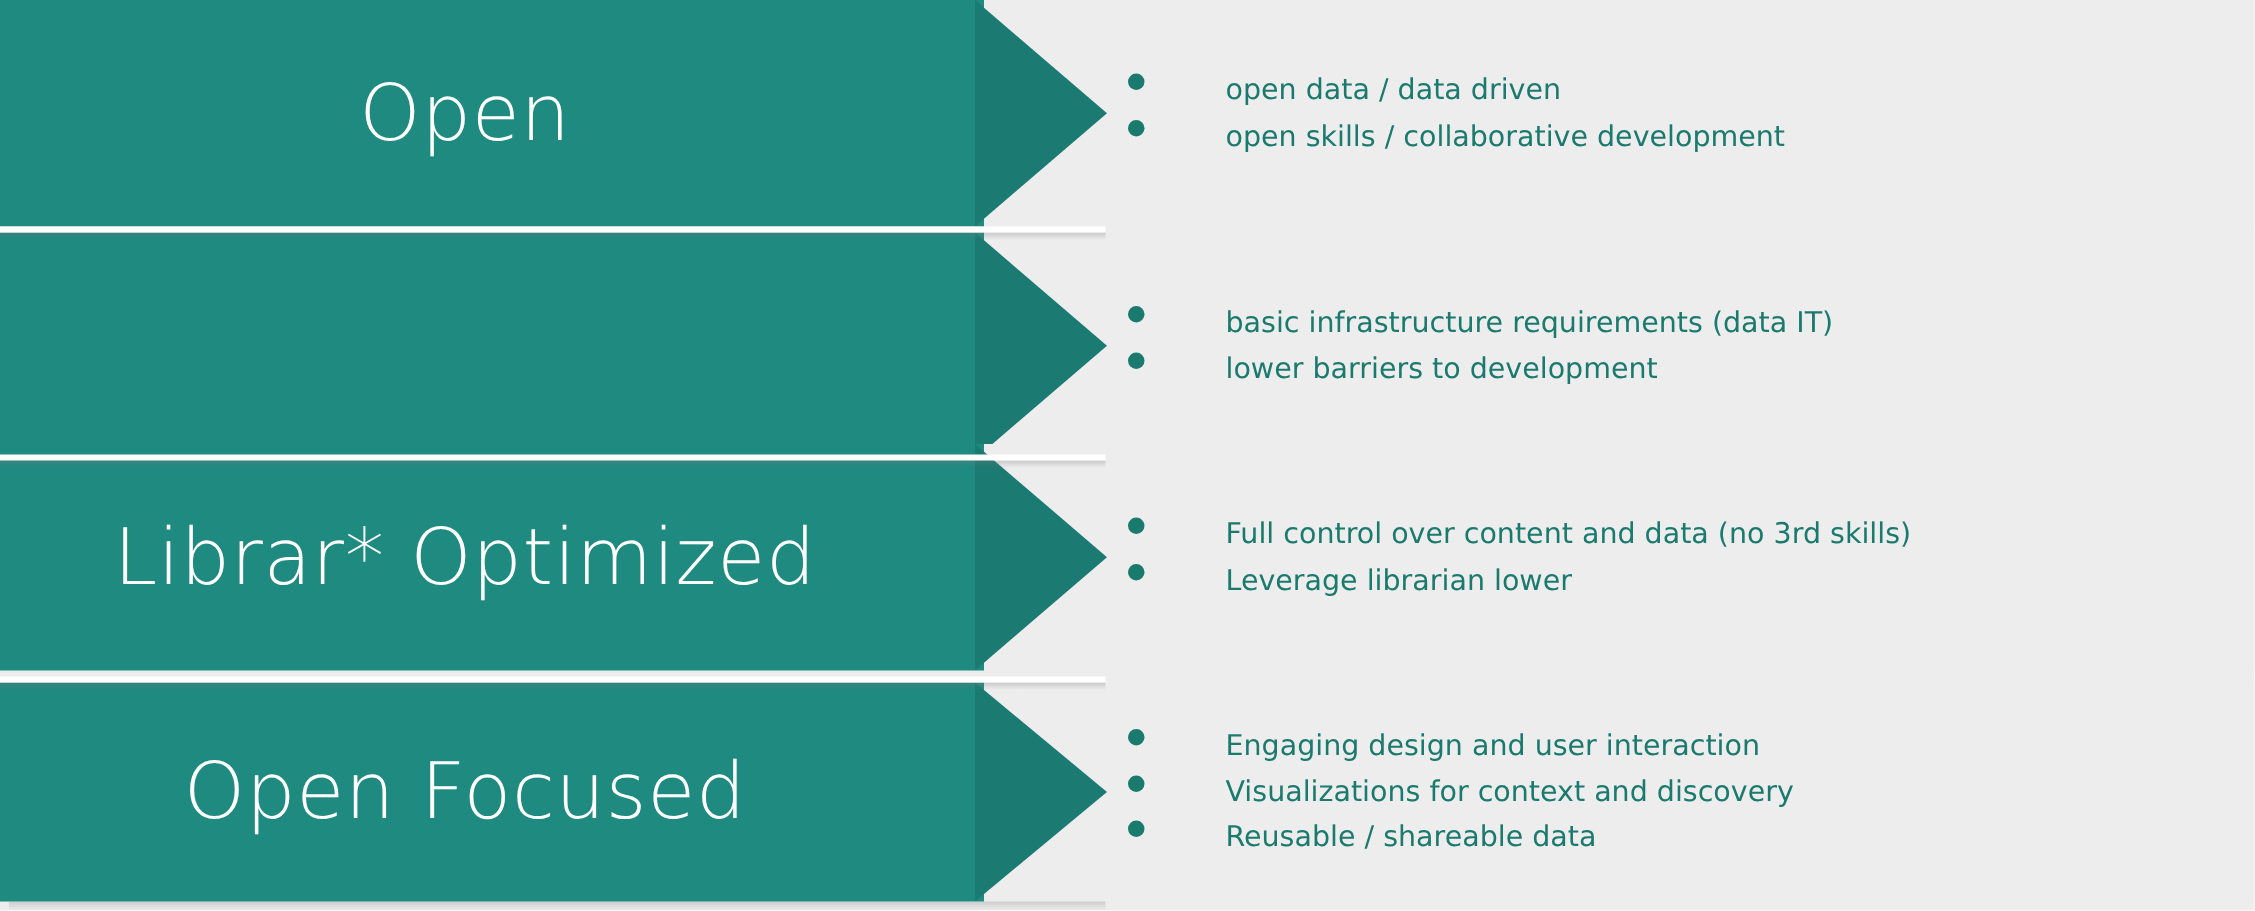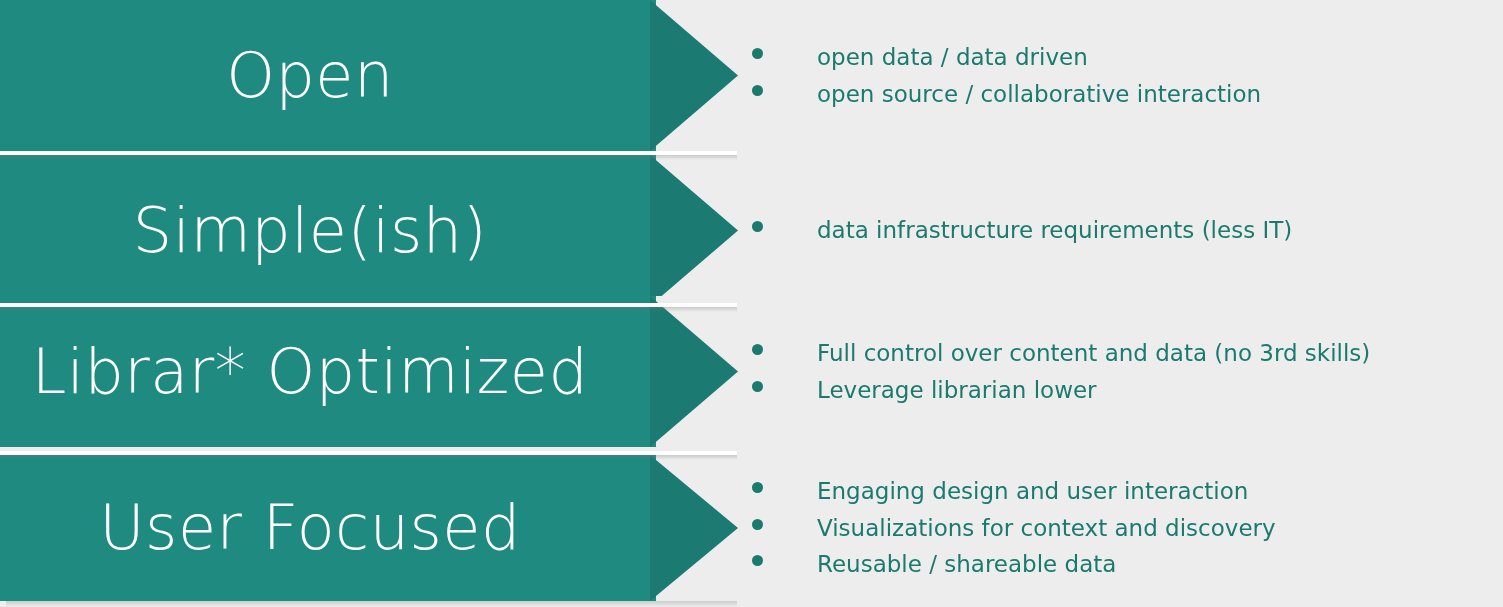--- a/index.html
+++ b/index.html
@@ -93,21 +93,21 @@
     position: absolute;
     left: 0;
     top: 0;
     width: 620px;
     height: 100%;
     display: flex;
     align-items: center;
     justify-content: center;
     color: #ffffff;
     font-family: "DejaVu Sans", sans-serif;
-    font-size: 62px;
+    font-size: 52px;
     font-weight: 200;
     letter-spacing: 0.5px;
     line-height: 1;
     white-space: nowrap;
     -webkit-font-smoothing: antialiased;
   }
 
   
   .bullets {
     position: absolute;
@@ -118,21 +118,21 @@
     display: flex;
     flex-direction: column;
     justify-content: center;
     gap: 4px;
   }
   .bullet-item {
     display: flex;
     align-items: baseline;
     color: #1b7a6e;
     font-family: "DejaVu Sans", sans-serif;
-    font-size: 23px;
+    font-size: 19px;
     font-weight: 400;
     line-height: 1.42;
     white-space: nowrap;
   }
   .bullet-dot {
     flex: 0 0 auto;
     width: 11px;
     height: 11px;
     border-radius: 50%;
     background: #1b7a6e;
@@ -156,36 +156,39 @@
       <div class="arrow-head"></div>
     </div>
     <div class="arrow-label">Open</div>
     <div class="bullets">
       <div class="bullet-item">
         <span class="bullet-dot"></span>
         <span class="bullet-text">open data / data driven</span>
       </div>
       <div class="bullet-item">
         <span class="bullet-dot"></span>
-        <span class="bullet-text">open source / collaborative interaction</span>
+        <span class="bullet-text">open skills / collaborative development</span>
       </div>
     </div>
   </div>
 
   <div class="row row-1">
     <div class="row-bg"></div>
     <div class="arrow">
       <div class="arrow-body"></div>
       <div class="arrow-head"></div>
     </div>
-    <div class="arrow-label">Simple(ish)</div>
-    <div class="bullets">
-      <div class="bullet-item">
-        <span class="bullet-dot"></span>
-        <span class="bullet-text">data infrastructure requirements (less IT)</span>
+    <div class="bullets">
+      <div class="bullet-item">
+        <span class="bullet-dot"></span>
+        <span class="bullet-text">basic infrastructure requirements (data IT)</span>
+      </div>
+      <div class="bullet-item">
+        <span class="bullet-dot"></span>
+        <span class="bullet-text">lower barriers to development</span>
       </div>
     </div>
   </div>
 
   <div class="row row-2">
     <div class="row-bg"></div>
     <div class="arrow">
       <div class="arrow-body"></div>
       <div class="arrow-head"></div>
     </div>
@@ -201,21 +204,21 @@
       </div>
     </div>
   </div>
 
   <div class="row row-3">
     <div class="row-bg"></div>
     <div class="arrow">
       <div class="arrow-body"></div>
       <div class="arrow-head"></div>
     </div>
-    <div class="arrow-label">User Focused</div>
+    <div class="arrow-label">Open Focused</div>
     <div class="bullets">
       <div class="bullet-item">
         <span class="bullet-dot"></span>
         <span class="bullet-text">Engaging design and user interaction</span>
       </div>
       <div class="bullet-item">
         <span class="bullet-dot"></span>
         <span class="bullet-text">Visualizations for context and discovery</span>
       </div>
       <div class="bullet-item">

